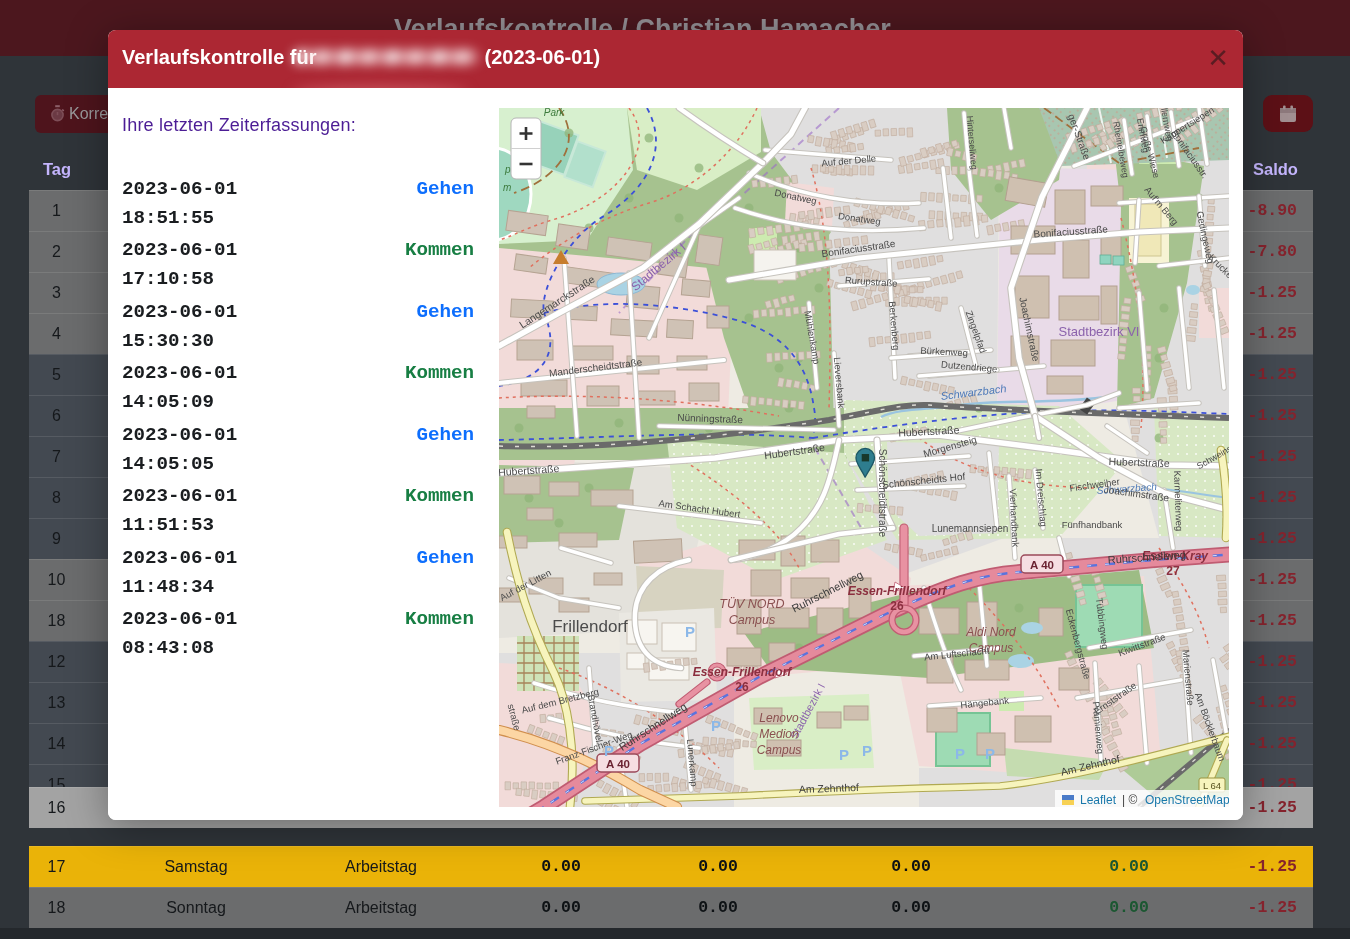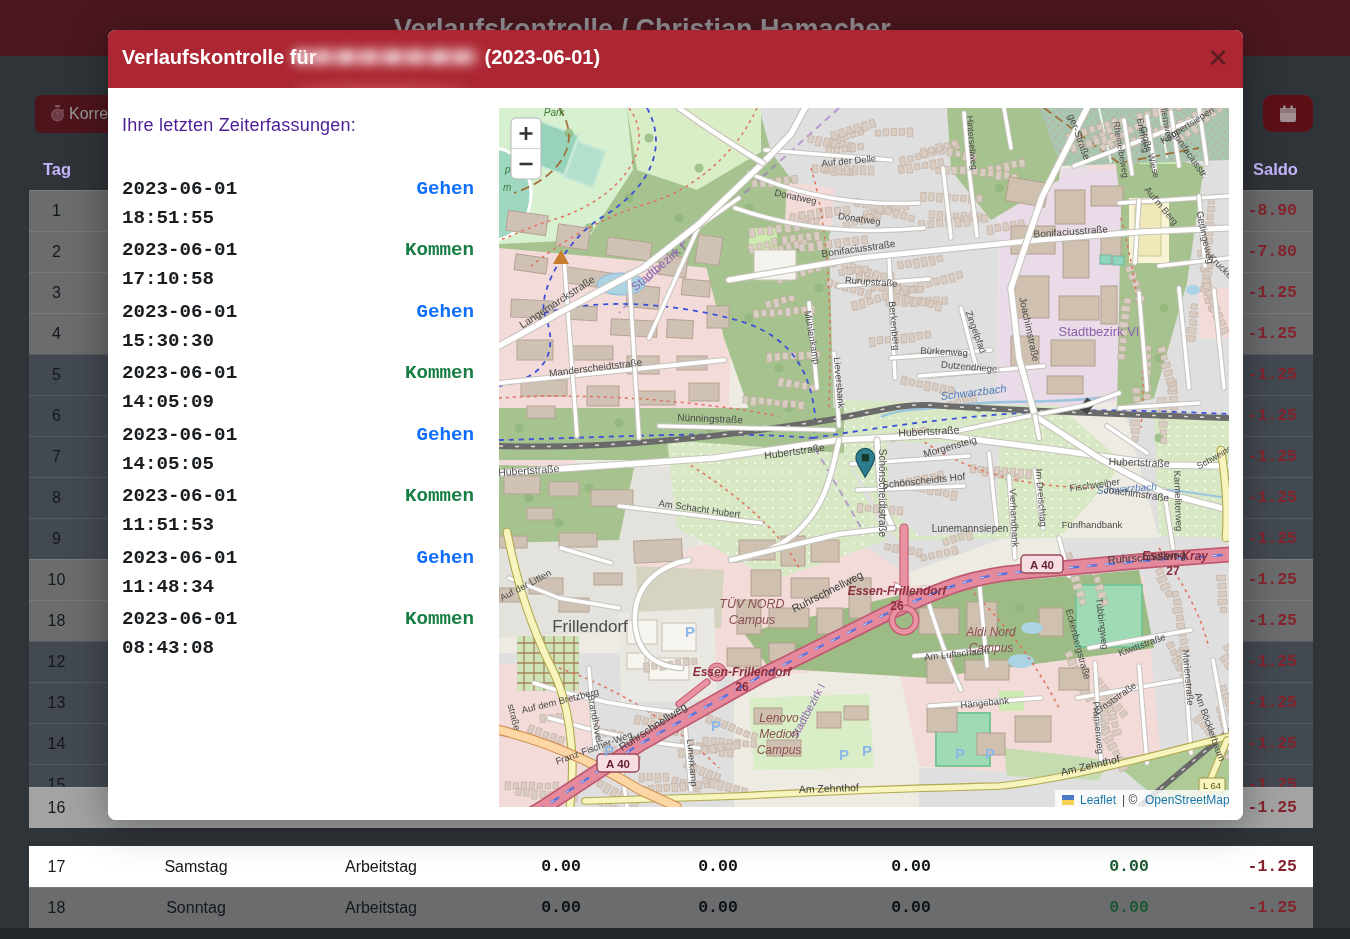--- a/index.html
+++ b/index.html
@@ -210,21 +210,21 @@
     </div>
 <div class="trow" style="top:597px;background:#a3a3a3;">
 <div class="c c1">16</div>
       <div class="c c2">Freitag</div>
 <div class="c m c4">0.00</div>
       <div class="c m c5">0.00</div>
       <div class="c m c6">8.00</div>
 <div class="c m c7">0.00</div>
       <div class="c m c8">-1.25</div>
     </div>
-<div class="trow" style="top:656.0px;background:#ffffff;">
+<div class="trow" style="top:656.0px;background:#eab308;">
 <div class="c c1">17</div>
       <div class="c c2">Samstag</div>
       <div class="c c3">Arbeitstag</div>
 <div class="c m c4">0.00</div>
       <div class="c m c5">0.00</div>
       <div class="c m c6">0.00</div>
 <div class="c m c7">0.00</div>
       <div class="c m c8">-1.25</div>
     </div>
 <div class="trow" style="top:697.0px;background:#6b6c6d;">

